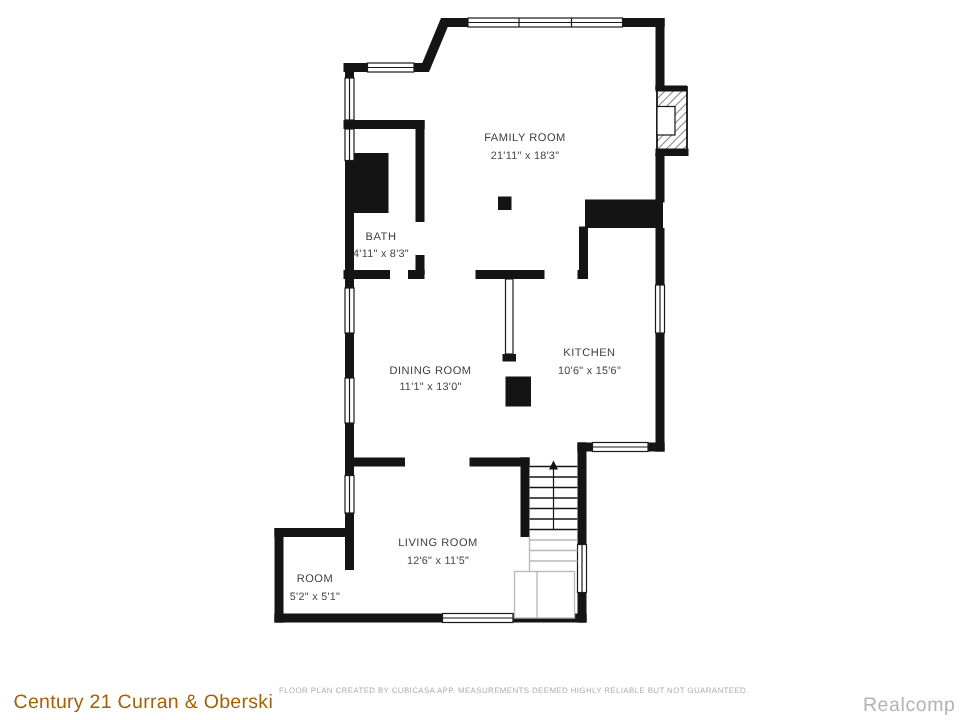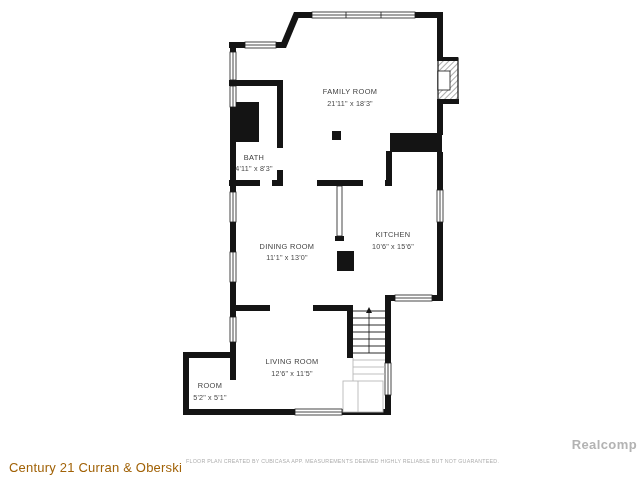--- a/index.html
+++ b/index.html
@@ -19,22 +19,22 @@
   }
   .footer-agency{
     position:absolute;left:9px;top:460px;
     font-size:13px;color:#a16207;letter-spacing:0.2px;
   }
   .footer-disclaimer{
     position:absolute;left:186px;top:458px;
     font-size:5.3px;color:#aeaeae;letter-spacing:0.24px;white-space:nowrap;
   }
   .footer-provider{
-    position:absolute;right:3px;top:437px;
-    font-size:13px;color:#b3b3b3;letter-spacing:0.4px;font-weight:bold;
+    position:absolute;right:3px;top:462px;
+    font-size:13px;color:#b3b3b3;letter-spacing:0.4px;
   }
 </style>
 </head>
 <body>
 
 <svg class="plan-svg" width="640" height="480" viewBox="0 0 640 480">
   <defs>
     <pattern id="hatch" width="4" height="4" patternUnits="userSpaceOnUse" patternTransform="rotate(45)">
       <rect width="4" height="4" fill="#ffffff"></rect>
       <line x1="0" y1="0" x2="0" y2="4" stroke="#555555" stroke-width="1"></line>

